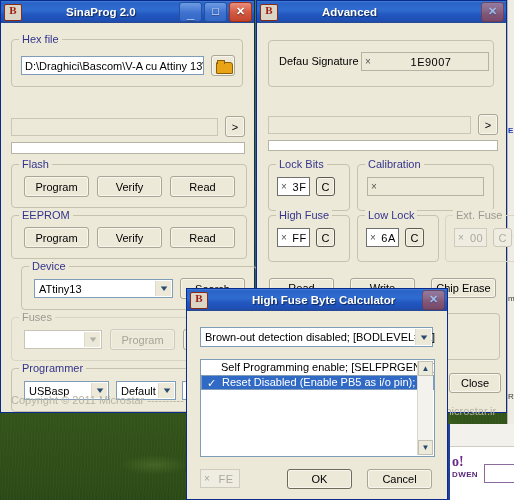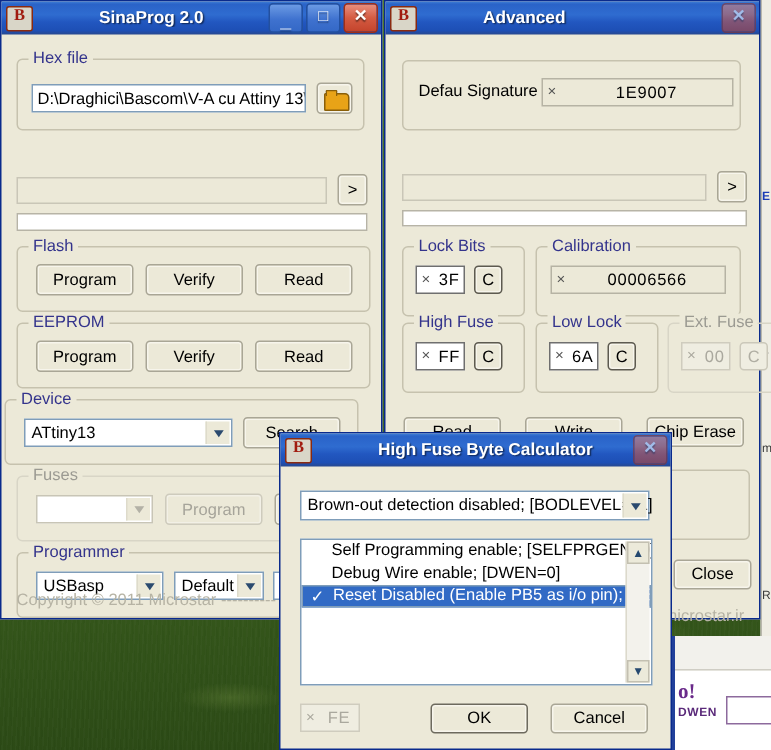--- a/index.html
+++ b/index.html
@@ -178,21 +178,21 @@
       <div class="btn" style="left:158px;top:11px;width:65px;height:21px;">Read</div>
     </div>
 
     <div class="grp" style="left:10px;top:192px;width:234px;height:42px;">
       <div class="lg">EEPROM</div>
       <div class="btn" style="left:12px;top:11px;width:65px;height:21px;">Program</div>
       <div class="btn" style="left:85px;top:11px;width:65px;height:21px;">Verify</div>
       <div class="btn" style="left:158px;top:11px;width:65px;height:21px;">Read</div>
     </div>
 
-    <div class="grp" style="left:2px;top:243px;width:234px;height:42px;text-align:right;">
+    <div class="grp" style="left:20px;top:243px;width:234px;height:42px;text-align:right;">
       <div class="lg">Device</div>
       <div class="sel" style="left:12px;top:12px;width:139px;height:19px;">
         <span>ATtiny13</span>
         <span class="arw">
             <i>▼</i>
           </span>
       </div>
       <div class="btn" style="left:158px;top:11px;width:65px;height:21px;">Search</div>
     </div>
 
@@ -264,21 +264,20 @@
         <span class="x">×</span>
         <span class="v">3F</span>
       </div>
       <div class="cbtn" style="left:47px;top:12px;width:19px;height:19px;">C</div>
     </div>
 
     <div class="grp" style="left:100px;top:141px;width:135px;height:45px;">
       <div class="lg">Calibration</div>
       <div class="hexfld flat wide" style="left:9px;top:12px;width:117px;height:19px;">
         <span class="x">×</span>
-        <span class="v">00006566</span>
       </div>
     </div>
 
     <div class="grp" style="left:11px;top:192px;width:80px;height:45px;">
       <div class="lg">High Fuse</div>
       <div class="hexfld" style="left:8px;top:12px;width:33px;height:19px;">
         <span class="x">×</span>
         <span class="v">FF</span>
       </div>
       <div class="cbtn" style="left:47px;top:12px;width:19px;height:19px;">C</div>
@@ -329,24 +328,20 @@
       <span class="arw">
           <i>▼</i>
         </span>
     </div>
 
     <div class="lst" style="left:13px;top:48px;width:233px;height:96px;">
       <div class="li">
         <span class="ck"></span>
         <span>Self Programming enable; [SELFPRGEN=0]</span>
       </div>
-      <div class="li">
-        <span class="ck"></span>
-        <span>Debug Wire enable; [DWEN=0]</span>
-      </div>
       <div class="li sel">
         <span class="ck">✓</span>
         <span>Reset Disabled (Enable PB5 as i/o pin); [RSTDISB</span>
       </div>
       <div class="sbar">
         <div class="ar up">▲</div>
         <div class="ar dn">▼</div>
       </div>
     </div>
 

